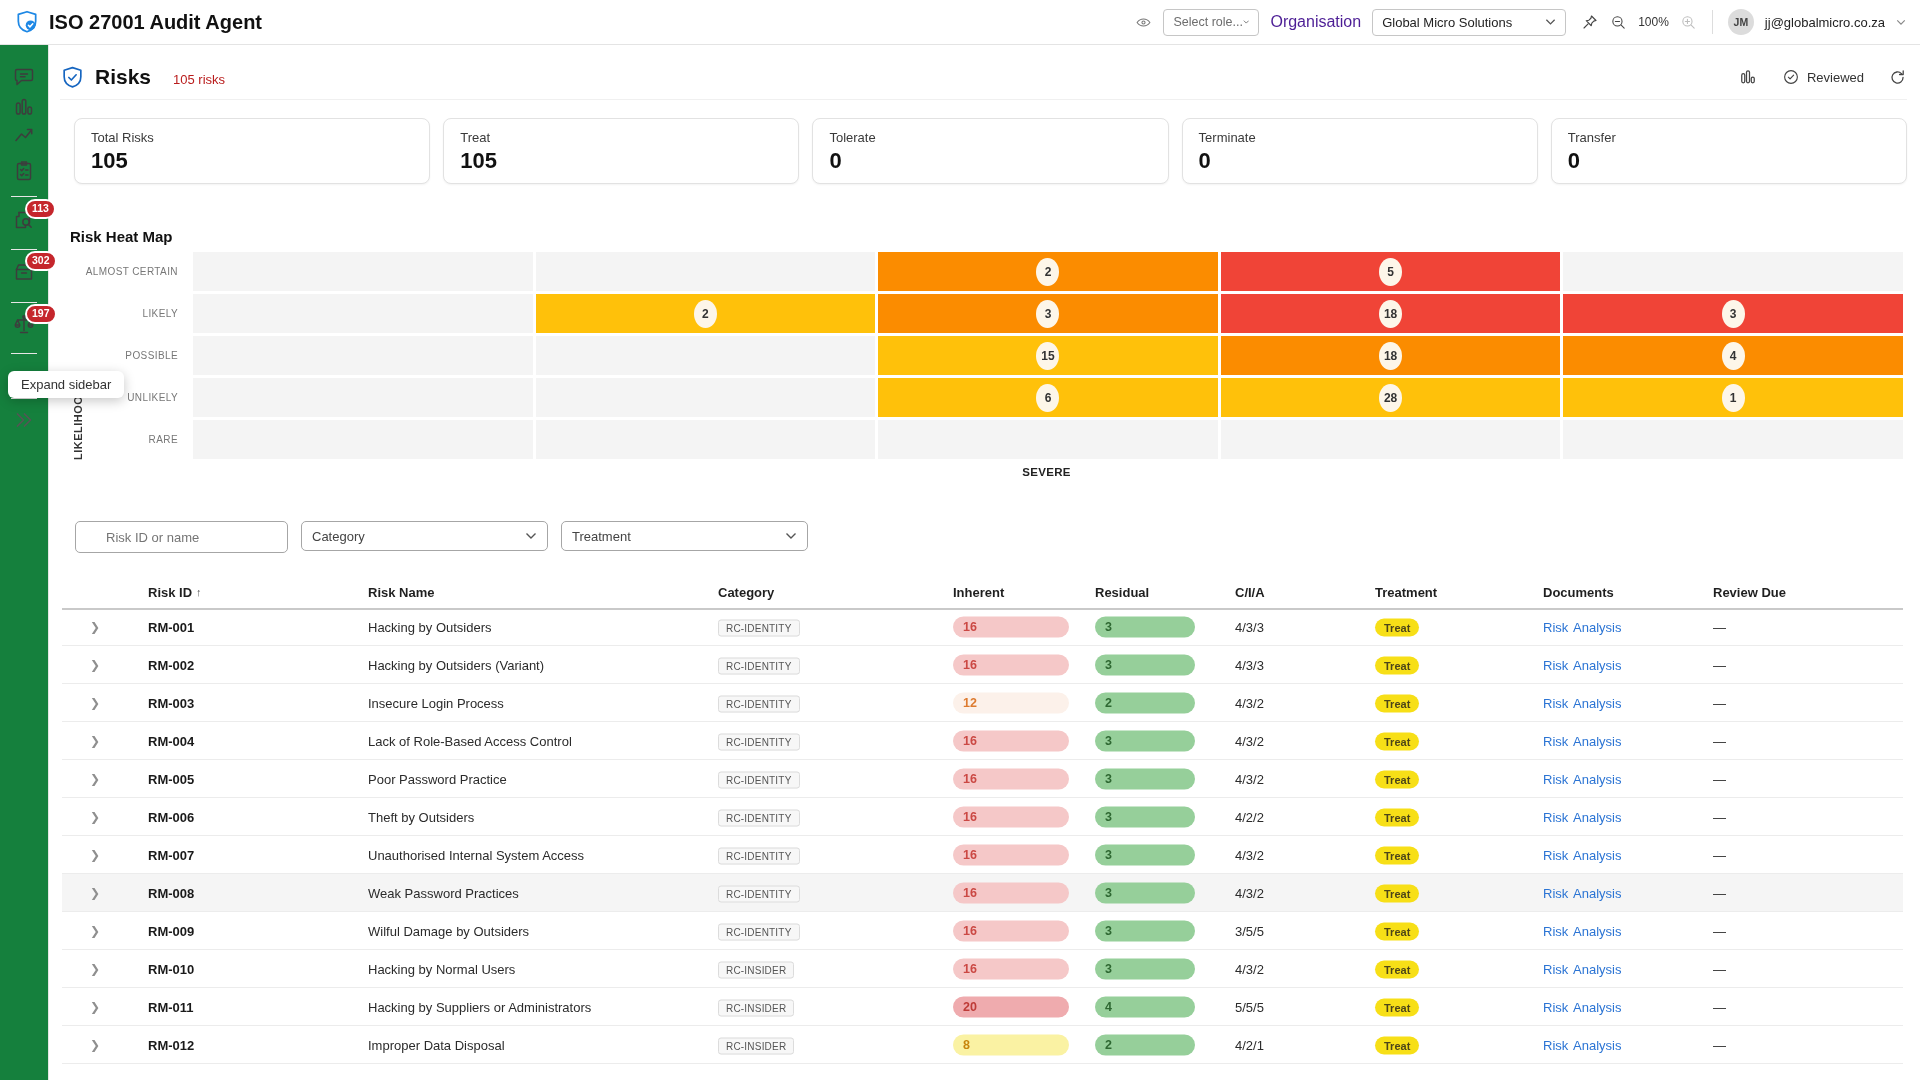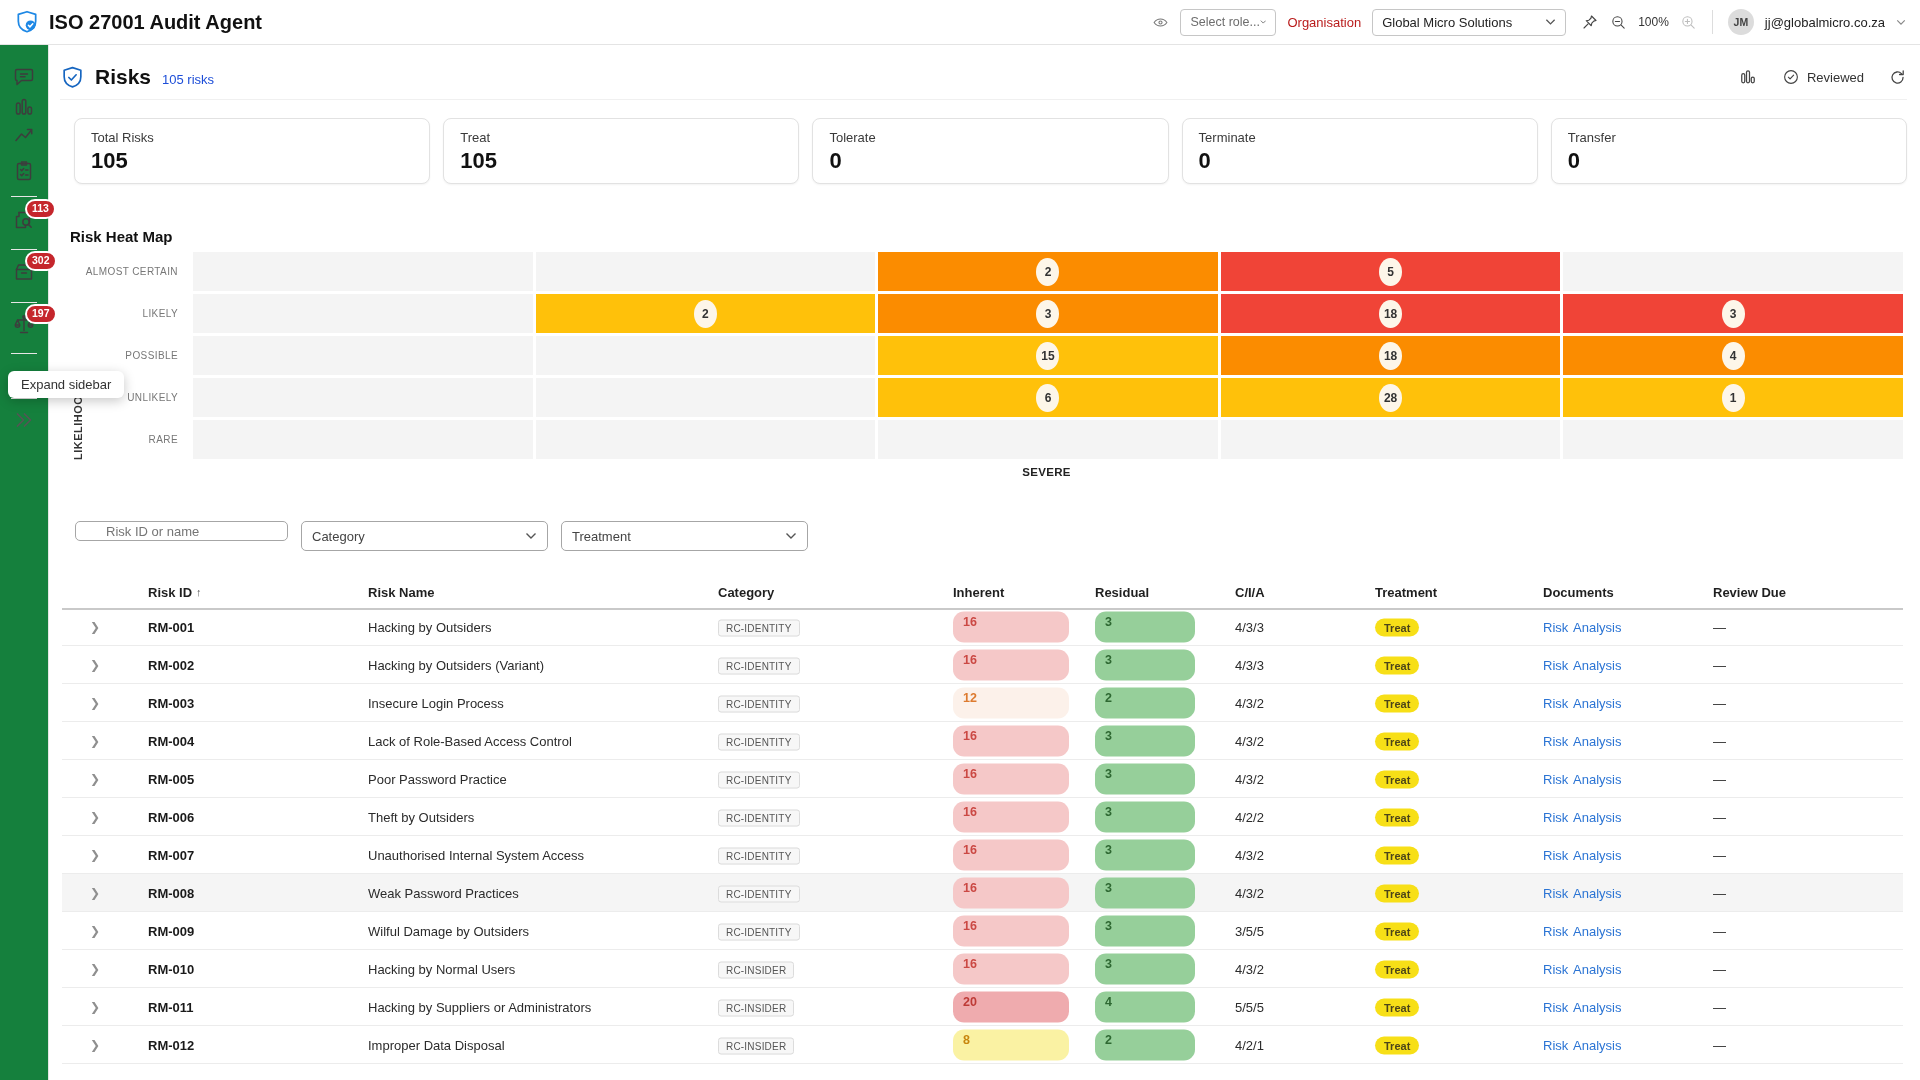--- a/index.html
+++ b/index.html
@@ -32,21 +32,21 @@
          white-space:nowrap}
   .sdiv{position:absolute;left:11px;width:26px;height:1px;background:#e6e6e6}
   .tooltip{position:absolute;left:8px;top:371px;background:#fff;border-radius:6px;
            box-shadow:0 3px 12px rgba(0,0,0,.22);padding:6px 13px;font-size:13px;color:#333;z-index:9;
            white-space:nowrap}
   
   main{position:absolute;left:48px;top:45px;right:0;bottom:0;background:#fff;overflow:hidden}
   .rhead{position:absolute;left:12px;top:10px;right:13px;height:44px;display:flex;
          align-items:center;border-bottom:1px solid #f0f0f0}
   .rhead .ttl{font-size:21px;font-weight:700;margin-left:10px;color:#111}
-  .rhead .cnt{font-size:13px;color:#1d4ed8;margin-left:11px;margin-top:4px}
+  .rhead .cnt{font-size:13px;color:#b91c1c;margin-left:22px;margin-top:4px}
   .rtools{margin-left:auto;display:flex;align-items:center;gap:24px;color:#444}
   .rbtn{display:flex;align-items:center;gap:7px;font-size:13px;color:#333;cursor:pointer}
   
   .stats{position:absolute;left:26px;right:13px;top:73px;display:flex;gap:13px}
   .card{flex:1;border:1px solid #e2e2e2;border-radius:8px;background:#fff;height:66px;
         padding:11px 16px;box-sizing:border-box;box-shadow:0 1px 2px rgba(0,0,0,.05)}
   .card .lab{font-size:13px;color:#3a3a3a}
   .card .val{font-size:22px;font-weight:700;color:#111;margin-top:3px}
   
   .hm-title{position:absolute;left:22px;top:183px;font-size:15px;font-weight:700;color:#111}
@@ -65,21 +65,21 @@
   .hm-colwrap{flex:1;display:flex;gap:3px}
   .hm-collabel{flex:1;text-align:center;font-size:10px;color:#777;letter-spacing:.4px}
   .hm-impact{display:flex;margin-top:7px}
   .hm-impact .lbl{flex:1;text-align:center;font-size:11.5px;font-weight:700;color:#222;
                   letter-spacing:.3px}
   .ylab{position:absolute;left:24px;top:207px;height:208px;writing-mode:vertical-rl;
         transform:rotate(180deg);display:flex;align-items:center;font-size:11px;font-weight:700;
         color:#333;letter-spacing:.5px}
   
   .filters{position:absolute;left:27px;top:476px;height:30px}
-  .search{position:absolute;left:0;top:0;width:213px;height:20px;border:1px solid #a6a6a6;
+  .search{position:absolute;left:0;top:0;width:213px;height:32px;border:1px solid #a6a6a6;
           border-radius:5px;box-sizing:border-box;padding:0 8px 0 30px;font-size:13px;
           font-family:"Liberation Sans",sans-serif;color:#333;outline:none}
   .search::placeholder{color:#757575}
   .sicon{position:absolute;left:9px;top:7px;color:#555}
   .fsel{position:absolute;top:0;width:247px;height:30px;border:1px solid #a6a6a6;border-radius:5px;
         box-sizing:border-box;display:flex;align-items:center;justify-content:space-between;
         padding:0 10px;font-size:13px;color:#444;cursor:pointer;background:#fff}
   .fsel.cat{left:226px}.fsel.tre{left:486px}
   
   .thead{position:absolute;left:14px;right:17px;top:530px;height:33px;border-bottom:2px solid #c9c9c9}
@@ -88,21 +88,21 @@
   .sortarrow{font-size:11px;color:#555;font-weight:400}
   .tbody{position:absolute;left:14px;right:17px;top:563px}
   .trow{position:relative;height:37px;border-bottom:1px solid #ececec}
   .trow.hl{background:#f5f5f5}
   .cell{position:absolute;top:50%;transform:translateY(-50%);font-size:13px;color:#2b2b2b;
         white-space:nowrap}
   .cell.id{font-weight:700;color:#1a1a1a}
   .chev{color:#8f8f8f;font-size:12px;cursor:pointer}
   .chipcat{background:#f7f7f7;border:1px solid #dcdcdc;border-radius:3px;font-size:10px;
            color:#555;padding:2px 7px;letter-spacing:.2px}
-  .pill{position:absolute;top:50%;transform:translateY(-50%);height:31px;border-radius:11px;
+  .pill{position:absolute;top:50%;transform:translateY(-50%);height:21px;border-radius:11px;
         font-size:12.5px;font-weight:700;line-height:21px;padding-left:10px;box-sizing:border-box}
   .pill.inh{width:116px}
   .pill.res{width:100px}
   .treatchip{border-radius:10px;font-size:11px;font-weight:700;padding:3px 9px}
   .doclink{color:#2b74d4;cursor:pointer;font-size:13px}
   .c-chev{left:28px}.c-id{left:86px}.c-name{left:306px}.c-cat{left:656px}.c-inh{left:891px}
   .c-res{left:1033px}.c-cia{left:1173px}.c-treat{left:1313px}.c-doc1{left:1481px}
   .c-doc2{left:1511px}.c-rev{left:1651px}
   .trow.partial{border-bottom:none;margin-top:9px}
 </style>
@@ -126,21 +126,21 @@
         <path d="M3 12s3.5-5 9-5 9 5 9 5-3.5 5-9 5-9-5-9-5z"></path>
           <circle cx="12" cy="12" r="2.2"></circle>
       </svg>
     </span>
     <div class="sel" style="width:96px">
       <span class="txt muted">Select role...</span>
       <svg width="11" height="8" viewBox="0 0 12 8" fill="none" stroke="#555" stroke-width="1.4">
           <path d="M1.5 1.5L6 6l4.5-4.5"></path>
         </svg>
     </div>
-    <span style="font-size:13px;color:#b91c1c">Organisation</span>
+    <span style="font-size:16px;color:#4c1d95">Organisation</span>
     <div class="sel" style="width:194px">
       <span class="txt" style="color:#222;font-size:13px">Global Micro Solutions</span>
       <svg width="11" height="8" viewBox="0 0 12 8" fill="none" stroke="#555" stroke-width="1.4">
           <path d="M1.5 1.5L6 6l4.5-4.5"></path>
         </svg>
     </div>
     <span style="margin-left:4px">
       <svg width="18" height="18" viewBox="0 0 24 24" fill="none" stroke="#444" stroke-width="1.5" stroke-linejoin="round" stroke-linecap="round">
         <path d="M14 4l6 6-3 .8-2.6 2.6-.7 3.6-6.7-6.7 3.6-.7L13.2 7z"></path>
           <path d="M9.5 14.5L4 20"></path>

